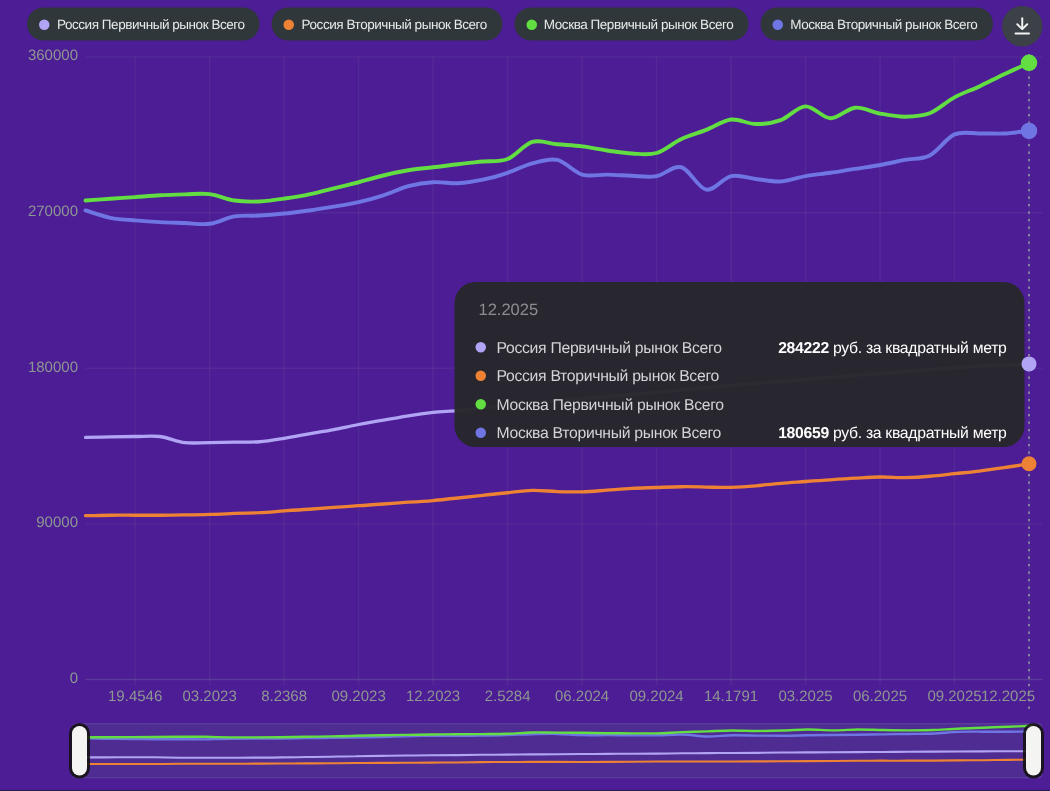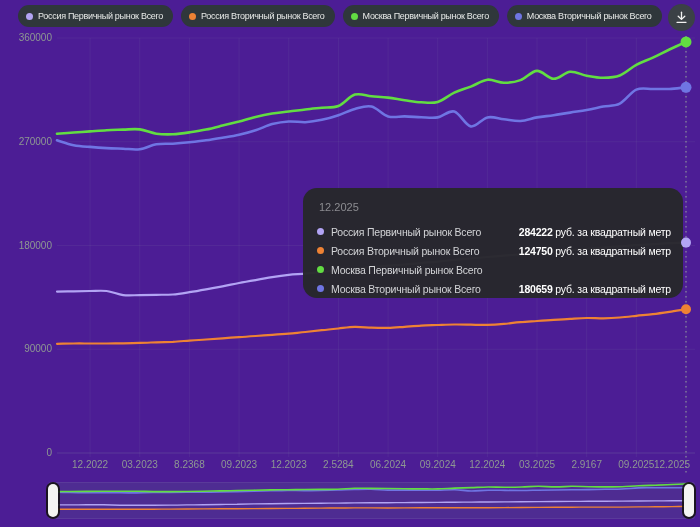--- a/index.html
+++ b/index.html
@@ -129,47 +129,46 @@
   </div>
 
   <div id="y-labels">
       <div class="y-label" style="left: 0px; top: 446px;">0</div>
       <div class="y-label" style="left: 0px; top: 342.25px;">90000</div>
       <div class="y-label" style="left: 0px; top: 238.5px;">180000</div>
       <div class="y-label" style="left: 0px; top: 134.75px;">270000</div>
       <div class="y-label" style="left: 0px; top: 31px;">360000</div>
     </div>
   <div id="x-labels">
-      <div class="x-label" style="left: 64.1053px;">12.2022</div>
+      <div class="x-label" style="left: 64.1053px;">19.4546</div>
       <div class="x-label" style="left: 113.763px;">03.2023</div>
       <div class="x-label" style="left: 163.421px;">8.2368</div>
       <div class="x-label" style="left: 213.079px;">09.2023</div>
       <div class="x-label" style="left: 262.737px;">12.2023</div>
       <div class="x-label" style="left: 312.395px;">2.5284</div>
       <div class="x-label" style="left: 362.053px;">06.2024</div>
       <div class="x-label" style="left: 411.711px;">09.2024</div>
-      <div class="x-label" style="left: 461.368px;">12.2024</div>
+      <div class="x-label" style="left: 461.368px;">14.1791</div>
       <div class="x-label" style="left: 511.026px;">03.2025</div>
-      <div class="x-label" style="left: 560.684px;">2.9167</div>
+      <div class="x-label" style="left: 560.684px;">06.2025</div>
       <div class="x-label" style="left: 610.342px;">09.2025</div>
       <div class="x-label" style="left: 646px;">12.2025</div>
     </div>
 
   <div class="tooltip">
     <div class="tooltip-title">12.2025</div>
     <div id="tooltip-rows">
         <div class="tooltip-row">
           <span class="legend-dot" style="background: rgb(178, 164, 244);"></span>
           <span class="tt-label">Россия Первичный рынок Всего</span>
           <span class="tt-value"><span class="tt-num">284222</span><span>&nbsp;руб. за квадратный метр</span></span>
         </div>
         <div class="tooltip-row">
           <span class="legend-dot" style="background: rgb(238, 130, 52);"></span>
           <span class="tt-label">Россия Вторичный рынок Всего</span>
-          <span class="tt-value"><span class="tt-num">124750</span><span>&nbsp;руб. за квадратный метр</span></span>
         </div>
         <div class="tooltip-row">
           <span class="legend-dot" style="background: rgb(98, 221, 66);"></span>
           <span class="tt-label">Москва Первичный рынок Всего</span>
         </div>
         <div class="tooltip-row">
           <span class="legend-dot" style="background: rgb(111, 117, 227);"></span>
           <span class="tt-label">Москва Вторичный рынок Всего</span>
           <span class="tt-value"><span class="tt-num">180659</span><span>&nbsp;руб. за квадратный метр</span></span>
         </div>

